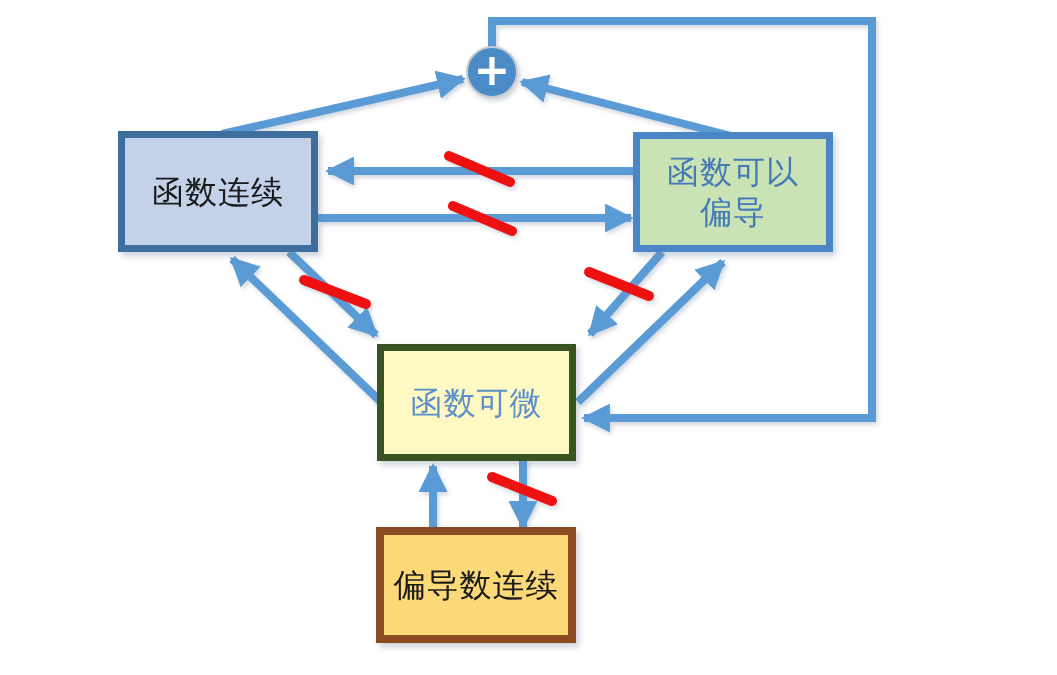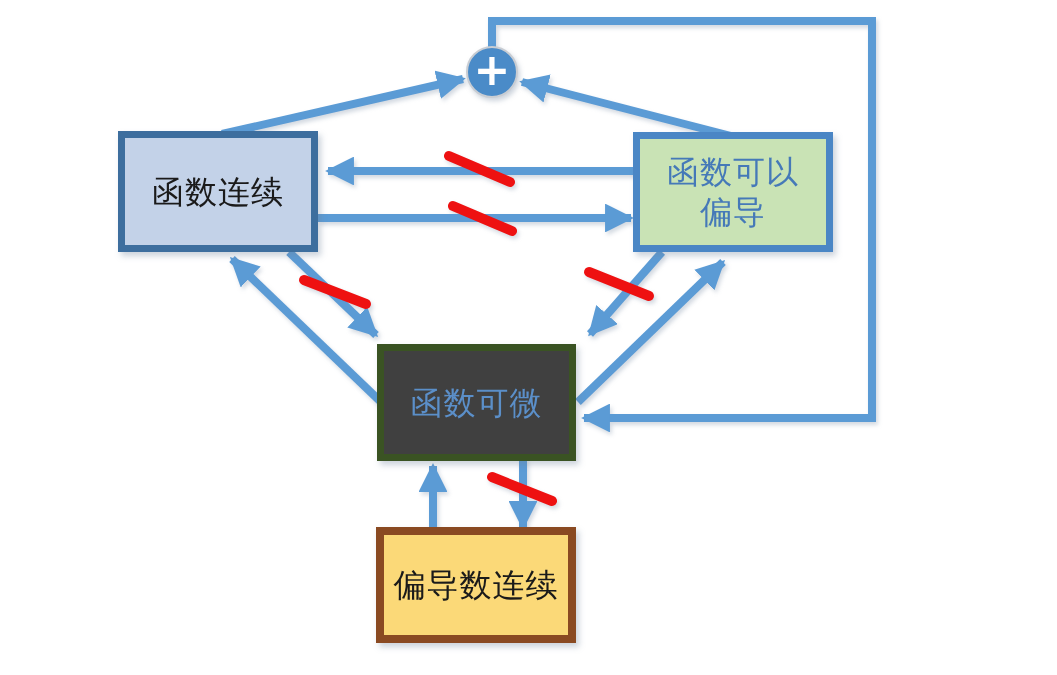--- a/index.html
+++ b/index.html
@@ -75,21 +75,21 @@
   </svg>
 
   <div class="node node-continuous" style="background: rgb(195, 210, 232); border-color: rgb(61, 110, 158); color: rgb(26, 26, 26);">
     <span>函数连续</span>
   </div>
 
   <div class="node node-partial-derivable" style="background: rgb(201, 227, 181); border-color: rgb(74, 134, 197); color: rgb(69, 121, 184);">
     <span>函数可以偏导</span>
   </div>
 
-  <div class="node node-differentiable" style="background: #404040; border-color: rgb(58, 83, 35); color: rgb(91, 143, 201);">
+  <div class="node node-differentiable" style="background: #fef9c3; border-color: rgb(58, 83, 35); color: rgb(91, 143, 201);">
     <span>函数可微</span>
   </div>
 
   <div class="node node-partial-continuous" style="background: rgb(251, 217, 120); border-color: rgb(138, 74, 34); color: rgb(26, 26, 26);">
     <span>偏导数连续</span>
   </div>
 
   <div class="plus-circle" style="background: rgb(74, 139, 200); border-color: rgb(201, 205, 211); color: rgb(255, 255, 255);">+</div>
 
 </div>

